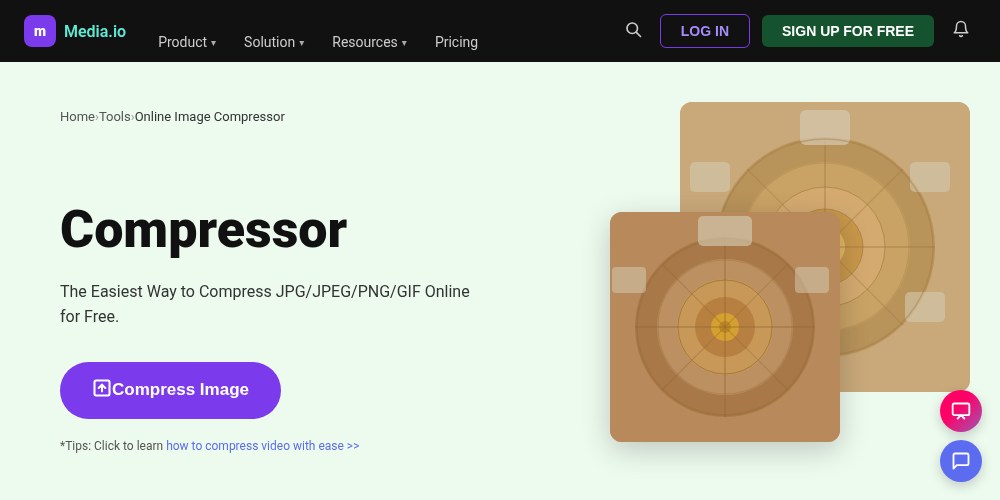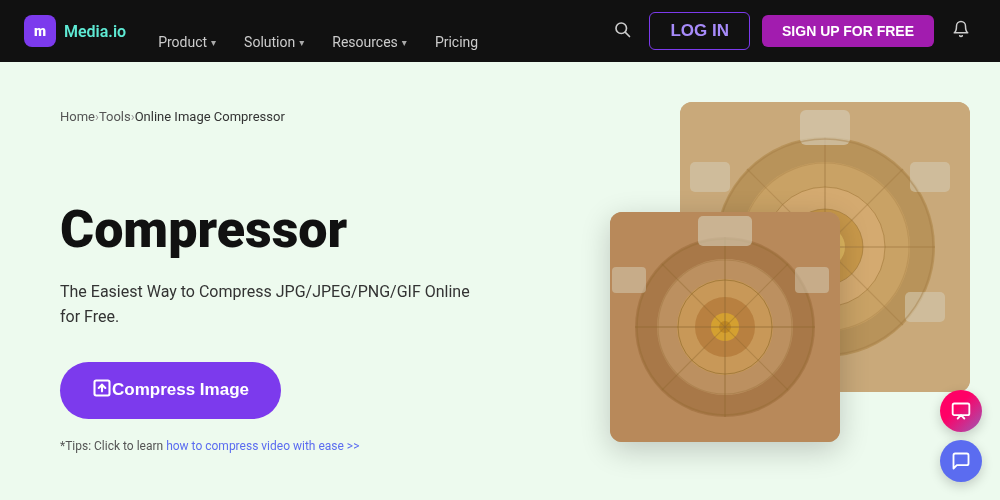--- a/index.html
+++ b/index.html
@@ -50,25 +50,25 @@
     }
     .search-icon-btn {
       color: #ccc; font-size: 18px; cursor: pointer; padding: 6px;
     }
     .btn-login {
       border: 1.5px solid #7c3aed;
       color: #a78bfa;
       background: transparent;
       padding: 8px 20px;
       border-radius: 6px;
-      font-size: 17px; font-weight: 600;
+      font-size: 14px; font-weight: 600;
       cursor: pointer;
     }
     .btn-signup {
-      background: #a21caf;
+      background: #14532d;
       color: white;
       border: none;
       padding: 8px 20px;
       border-radius: 6px;
       font-size: 14px; font-weight: 600;
       cursor: pointer;
     }
     .bell-icon {
       color: #ccc; font-size: 18px; cursor: pointer; padding: 6px;
     }

